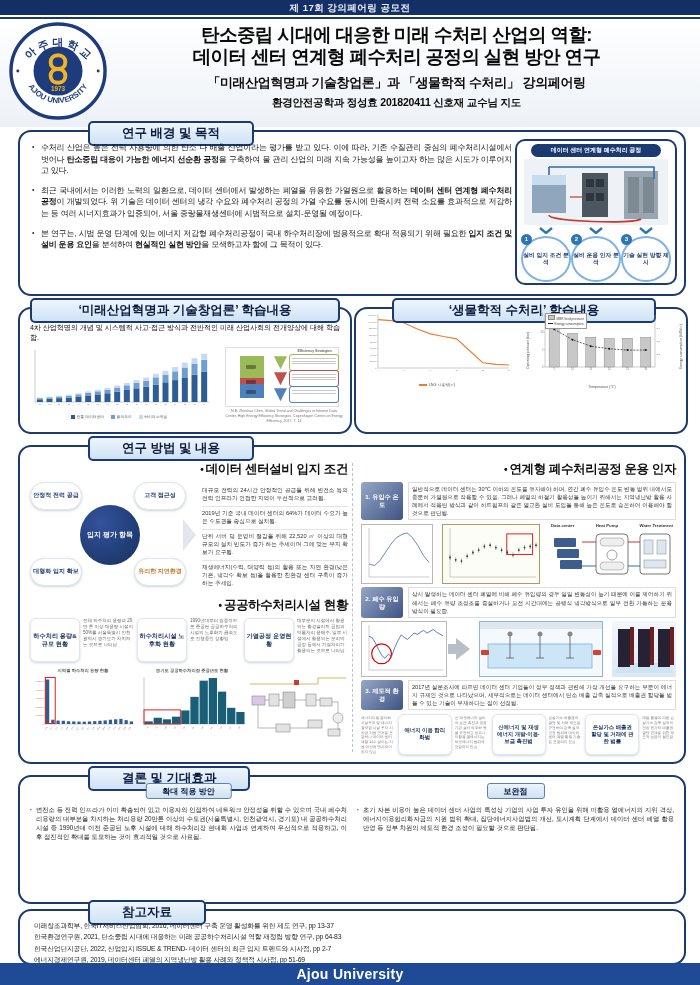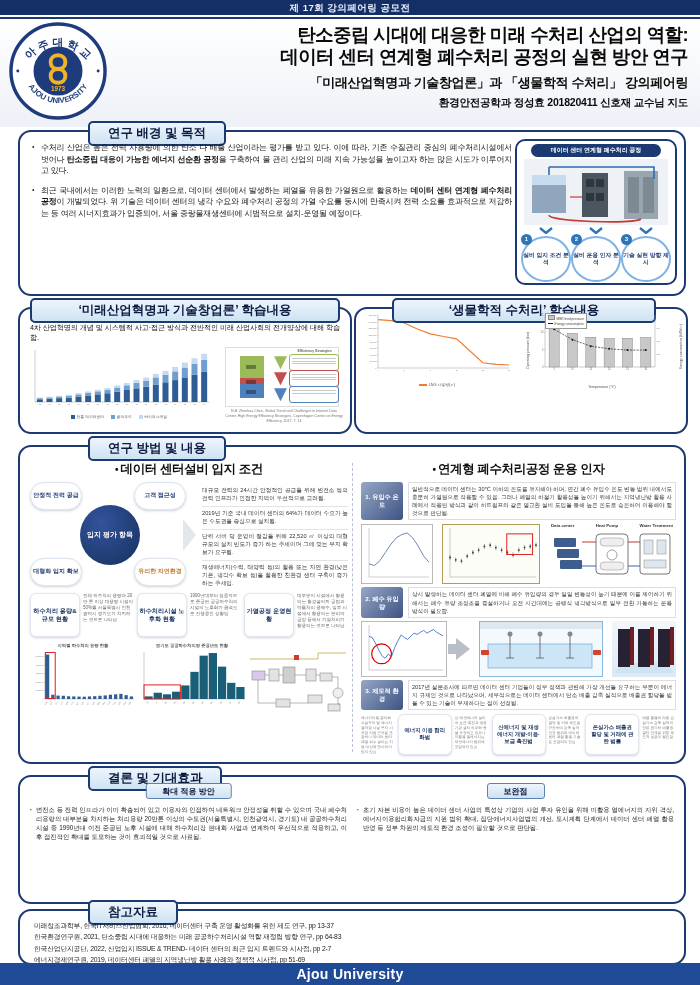--- a/index.html
+++ b/index.html
@@ -3,28 +3,28 @@
 <meta charset="utf-8">
 <style>
   html,body{margin:0;padding:0;width:700px;height:985px;background:#fff;overflow:hidden;
     font-family:"Liberation Sans","DejaVu Sans",sans-serif;-webkit-font-smoothing:antialiased;}
   
   .banner{position:absolute;top:0;left:0;width:700px;height:15px;background:#142f66;color:#e9eefb;
     font-size:9.5px;font-weight:bold;text-align:center;line-height:15px;letter-spacing:.5px;}
   .hline{position:absolute;top:17px;left:0;width:700px;height:2px;background:#1c3a72;}
   .hdr{position:absolute;top:19px;left:0;width:700px;height:108px;background:linear-gradient(#ffffff,#edf1f7);}
   .logo{position:absolute;left:9px;top:3px;}
-  .titles{position:absolute;left:105px;right:12px;top:0;text-align:right;color:#0a0a0a;}
+  .titles{position:absolute;left:105px;right:12px;top:0;text-align:center;color:#0a0a0a;}
   .t1{font-size:18.5px;font-weight:800;letter-spacing:-.6px;line-height:22px;}
   .t2{font-size:13px;font-weight:700;margin-top:6px;letter-spacing:-.4px;}
   .t3{font-size:10.5px;font-weight:800;margin-top:4px;letter-spacing:-.2px;}
   
   .sec{position:absolute;border:2.5px solid #1c3a72;border-radius:13px;background:#fff;}
   .tab{position:absolute;top:-11px;background:linear-gradient(#eef5fc,#cfe2f4);border:2px solid #1c3a72;
-    border-radius:5px;padding:2px 18px;font-weight:800;font-size:12.5px;color:#0b1c40;white-space:nowrap;}
+    border-radius:5px;padding:2px 32px;font-weight:800;font-size:12.5px;color:#0b1c40;white-space:nowrap;}
   .tabL{left:68px;}
   .tabwide{left:10px;right:10px;text-align:center;padding:2px 4px;}
   .tabmid{left:36px;right:30px;text-align:center;padding:2px 4px;}
   
   .bullets{position:absolute;left:12px;top:10px;width:480px;}
   .bullets p{margin:0 0 8px 0;font-size:8px;line-height:1.45;color:#141414;letter-spacing:-.2px;text-align:justify;padding-left:9px;position:relative;}
   .bullets p::before{content:"•";position:absolute;left:0;top:0;font-size:7px;color:#333;}
   .dcard{position:absolute;right:7px;top:7px;width:162px;height:146px;border:2px solid #1c3a72;border-radius:10px;background:#fff;padding:3px 4px;box-sizing:border-box;}
   .dpill{margin:0 auto;width:130px;background:#1c3a72;color:#fff;font-size:6px;font-weight:bold;text-align:center;border-radius:7px;padding:2px 0;}
   .chevrow{display:flex;justify-content:space-around;margin-top:2px;}
@@ -56,21 +56,21 @@
   .plegend{position:absolute;left:22px;top:2px;border:.5px solid #999;background:#fff;font-size:3.2px;color:#444;padding:1px 2px;line-height:1.5;}
   .lgbar{display:inline-block;width:5px;height:3px;background:#c8c8c8;border:.5px solid #888;margin-right:1.5px;}
   .lgline{display:inline-block;width:5px;height:1px;background:#222;margin:0 1.5px 1px 0;vertical-align:middle;}
   .lnglegend{font-size:3.8px;color:#555;text-align:center;margin-top:1px;}
   .lngsw{display:inline-block;width:8px;height:1.5px;background:#ed7d31;vertical-align:middle;margin-right:2px;}
   
   .mcols{position:absolute;top:12px;bottom:6px;left:0;right:0;display:flex;}
   .mleft{width:332px;padding:0 4px 0 10px;box-sizing:border-box;}
   .mdiv{width:0;border-left:1.5px dashed #b9c2d4;margin:4px 0;}
   .mright{flex:1;padding:0 8px 0 8px;box-sizing:border-box;}
-  .mh{font-size:12.5px;font-weight:800;color:#111;text-align:center;margin:2px 0 4px 0;letter-spacing:-.4px;}
+  .mh{font-size:12.5px;font-weight:800;color:#111;text-align:right;margin:2px 0 4px 0;letter-spacing:-.4px;}
   .mh::before{content:"•  ";font-size:10px;}
   .locrow{display:flex;}
   .bubblewrap{position:relative;width:158px;height:106px;flex:none;}
   .bigcirc{position:absolute;left:50px;top:23px;width:60px;height:60px;border-radius:50%;
     background:radial-gradient(circle at 35% 30%,#33539b,#16305f);color:#fff;font-size:7px;font-weight:bold;
     display:flex;align-items:center;justify-content:center;text-align:center;line-height:1.3;}
   .bub{position:absolute;width:52px;height:28px;background:#fff;border:1px solid #dfe5ee;border-radius:14px;
     box-shadow:0 1px 2.5px rgba(60,80,120,.25);display:flex;align-items:center;justify-content:center;
     text-align:center;font-size:6px;font-weight:bold;color:#1c3a72;line-height:1.2;padding:1px;box-sizing:border-box;}
   .bub1{left:0;top:0}.bub2{left:104px;top:0}.bub3{left:0;top:76px}.bub4{left:104px;top:76px;color:#c07a30;}
@@ -151,20 +151,21 @@
     <div class="t2">「미래산업혁명과 기술창업론」과 「생물학적 수처리」 강의페어링</div>
     <div class="t3">환경안전공학과   정성효   201820411   신호재 교수님 지도</div>
   </div>
 </div>
 
 <div class="sec" style="left:18px;top:130px;width:664px;height:162px;">
   <div class="tab tabL">연구 배경 및 목적</div>
   <div class="bullets">
     <p>수처리 산업은 높은 전력 사용량에 의한 탄소 다 배출 산업이라는 평가를 받고 있다. 이에 따라, 기존 수질관리 중심의 폐수처리시설에서 벗어나 <b>탄소중립 대응이 가능한 에너지 선순환 공정</b>을 구축하여 물 관리 산업의 미래 지속 가능성을 높이고자 하는 많은 시도가 이루어지고 있다.</p>
     <p>최근 국내에서는 이러한 노력의 일환으로, 데이터 센터에서 발생하는 폐열을 유용한 가열원으로 활용하는 <b>데이터 센터 연계형 폐수처리 공정</b>이 개발되었다. 위 기술은 데이터 센터의 냉각 수요와 폐수처리 공정의 가열 수요를 동시에 만족시켜 전력 소요를 효과적으로 저감하는 등 여러 시너지효과가 입증되어, 서울 중랑물재생센터에 시범적으로 설치-운영될 예정이다.</p>
+    <p>본 연구는, 시범 운영 단계에 있는 에너지 저감형 폐수처리공정이 국내 하수처리장에 범용적으로 확대 적용되기 위해 필요한 <b>입지 조건 및 설비 운용 요인</b>을 분석하여 <b>현실적인 실현 방안</b>을 모색하고자 함에 그 목적이 있다.</p>
   </div>
   <div class="dcard">
     <div class="dpill">데이터 센터 연계형 폐수처리 공정</div>
     <svg width="148" height="66" viewBox="0 0 144 66" style="display:block;margin:2px auto 0;">
       <rect x="0" y="0" width="144" height="66" fill="#eef2f7"></rect>
       <rect x="8" y="24" width="34" height="30" fill="#8fa6bd"></rect>
       <rect x="8" y="16" width="34" height="10" fill="#c8dcef"></rect>
       <rect x="58" y="14" width="26" height="44" fill="#4c565f"></rect>
       <rect x="62" y="20" width="8" height="8" fill="#2e363d"></rect>
         <rect x="72" y="20" width="8" height="8" fill="#2e363d"></rect>
@@ -427,20 +428,21 @@
           <div class="bigcirc">입지 평가 항목</div>
           <div class="locarrow"></div>
         </div>
         <div class="lparas">
           <p>대규모 전력의 24시간 안정적인 공급을 위해 변전소 등의 전력 인프라가 인접한 지역이 우선적으로 고려됨.</p>
           <p>2019년 기준 국내 데이터 센터의 64%가 데이터 수요가 높은 수도권을 중심으로 설치됨.</p>
           <p>단위 서버 당 운영비 절감을 위해 22,520 ㎡ 이상의 대형 규모의 설치 빈도가 증가 하는 추세이며 그에 맞는 부지 확보가 요구됨.</p>
           <p>재생에너지(수력, 태양력 등)의 활용 또는 자연 환경(낮은 기온, 냉각수 확보 등)을 활용한 친환경 센터 구축이 증가하는 추세임.</p>
         </div>
       </div>
+      <div class="mh" style="margin-top:6px;">공공하수처리시설 현황</div>
       <div class="statusrow">
         <div class="spair">
           <div class="sbox">하수처리 용량&amp;규모 현황</div>
           <div class="stext">전체 하수처리 용량과 20만 톤 이상 대용량 시설의 50%를 서울특별시 인천광역시 경기도가 차지하는 것으로 나타남</div>
         </div>
         <div class="spair">
           <div class="sbox">하수처리시설 노후화 현황</div>
           <div class="stext">1990년대부터 집중적으로 준공된 공공하수처리시설의 노후화가 급속도로 진행중인 상황임</div>
         </div>
         <div class="spair">

